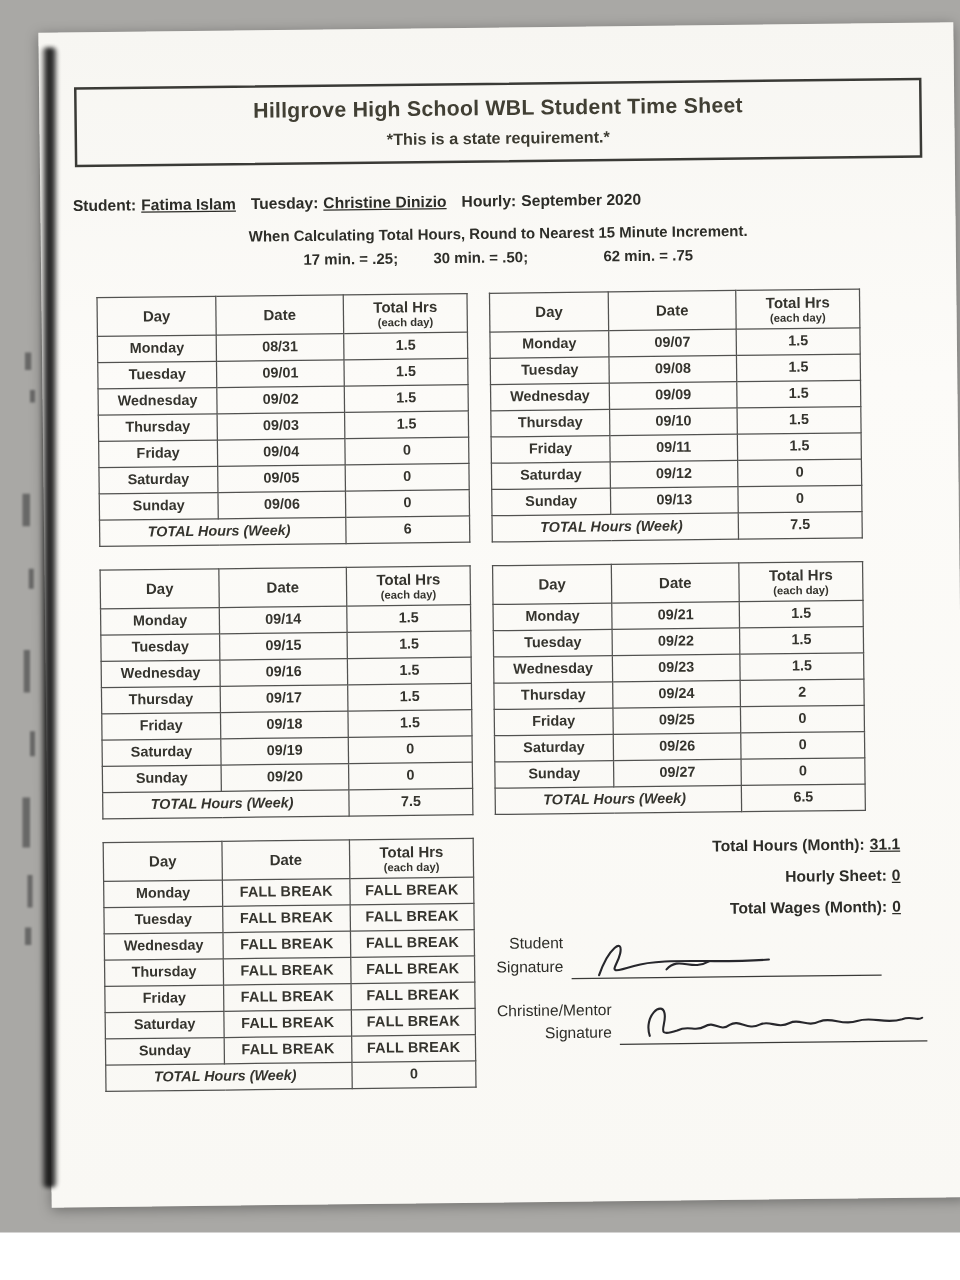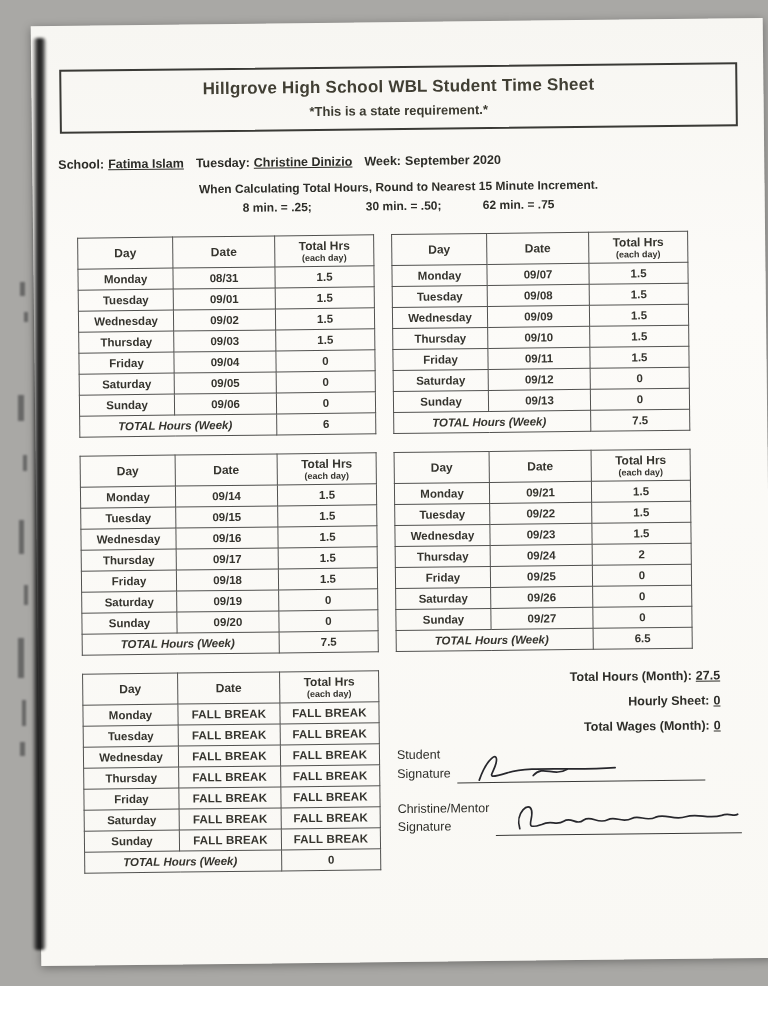--- a/index.html
+++ b/index.html
@@ -31,21 +31,21 @@
 
   .info-line { position:absolute; left:26px; top:132px; font-size:12.5px; color:#2c2c27; white-space:nowrap; }
   .info-line .lbl { font-weight:bold; margin-right:4px; }
   .info-line .val { font-weight:bold; margin-right:12px; }
   .u { text-decoration:underline; }
 
   .instruction { position:absolute; left:0; top:158px; width:100%; text-align:center;
     font-size:12px; font-weight:bold; color:#2e2e29; }
   .increments { position:absolute; left:0; top:177px; width:100%; height:16px; }
   .increments span { position:absolute; font-size:12px; font-weight:bold; color:#2e2e29; }
-  .inc1 { left:210px; } .inc2 { left:333px; } .inc3 { left:450px; }
+  .inc1 { left:210px; } .inc2 { left:314px; } .inc3 { left:450px; }
 
   table.week-table { position:absolute; border-collapse:collapse; table-layout:fixed; width:296px; }
   table.week-table th, table.week-table td {
     border:1px solid #525250; text-align:center; vertical-align:middle;
     color:#35342e; overflow:hidden;
   }
   table.week-table th { height:31px; font-size:12px; font-weight:bold; }
   table.week-table th .sub { font-size:9px; font-weight:600; }
   table.week-table td { height:21px; font-size:11.5px; font-weight:600; }
   td.cell-day { font-weight:bold; }
@@ -57,21 +57,21 @@
   .t4 { left:358px; top:430px; }
   .t5 { left:44px;  top:648px; }
 
   .summary { position:absolute; left:392px; top:650px; width:290px; text-align:right;
     font-size:12.5px; font-weight:bold; color:#2d2d28; }
   .sum-line { margin-bottom:11px; }
   .sumval { text-decoration:underline; margin-left:4px; }
 
   .sig-block { position:absolute; left:358px; top:724px; width:344px; color:#2d2d28; font-size:12.5px; }
   .sig-row { display:flex; align-items:flex-end; margin-bottom:16px; }
-  .sig-label { line-height:1.5; white-space:nowrap; }
+  .sig-label { line-height:1.5; white-space:nowrap;text-align:right; }
   .sig-line { flex:1; border-bottom:1.5px solid #3a3a38; margin-left:6px; position:relative; height:36px; }
   .sig-line.short { margin-right:36px; }
   .sig-svg { position:absolute; left:14px; bottom:-8px; }
   .sig-svg path { fill:none; stroke:#27272c; stroke-width:1.7; stroke-linecap:round; }
 </style>
 </head>
 <body>
 
 <div class="scan-bg"></div>
 
@@ -88,26 +88,26 @@
 </div>
 
 <div class="page">
 
   <div class="title-box">
     <div class="title">Hillgrove High School WBL Student Time Sheet</div>
     <div class="subtitle">*This is a state requirement.*</div>
   </div>
 
   <div class="info-line">
-    <span class="lbl">School:</span><span class="val u">Fatima Islam</span><span class="lbl">Tuesday:</span><span class="val u">Christine Dinizio</span><span class="lbl">Week:</span><span class="val">September 2020</span>
+    <span class="lbl">Student:</span><span class="val u">Fatima Islam</span><span class="lbl">Tuesday:</span><span class="val u">Christine Dinizio</span><span class="lbl">Hourly:</span><span class="val">September 2020</span>
   </div>
 
   <div class="instruction">When Calculating Total Hours, Round to Nearest 15 Minute Increment.</div>
   <div class="increments">
-    <span class="inc1">8 min. = .25;</span>
+    <span class="inc1">17 min. = .25;</span>
     <span class="inc2">30 min. = .50;</span>
     <span class="inc3">62 min. = .75</span>
   </div>
 
   <table class="week-table t1">
     <colgroup>
         <col style="width:95px">
         <col style="width:102px">
         <col style="width:99px">
       </colgroup>
@@ -395,21 +395,21 @@
         </tr>
         <tr>
           <td colspan="2" class="total-label">TOTAL Hours (Week)</td>
           <td class="total-value">0</td>
         </tr>
       </tbody>
   </table>
 
   <div class="summary">
     <div class="sum-line">
-      <span>Total Hours (Month):</span><span class="sumval">27.5</span>
+      <span>Total Hours (Month):</span><span class="sumval">31.1</span>
     </div>
     <div class="sum-line">
       <span>Hourly Sheet:</span><span class="sumval">0</span>
     </div>
     <div class="sum-line">
       <span>Total Wages (Month):</span><span class="sumval">0</span>
     </div>
   </div>
 
   <div class="sig-block">

